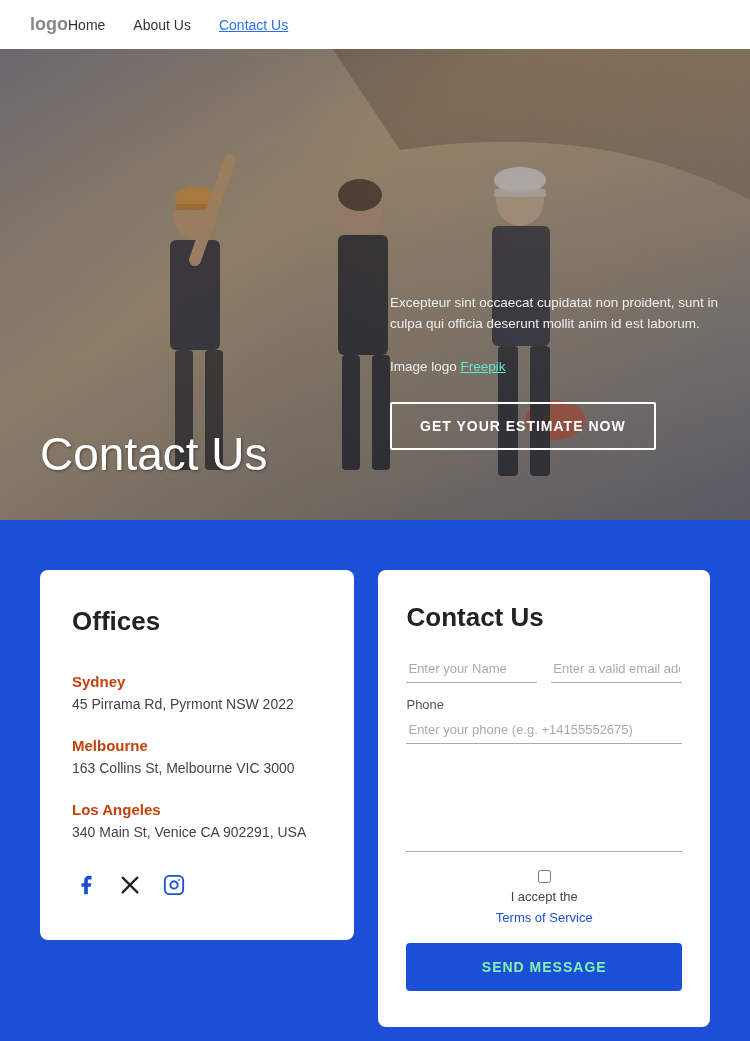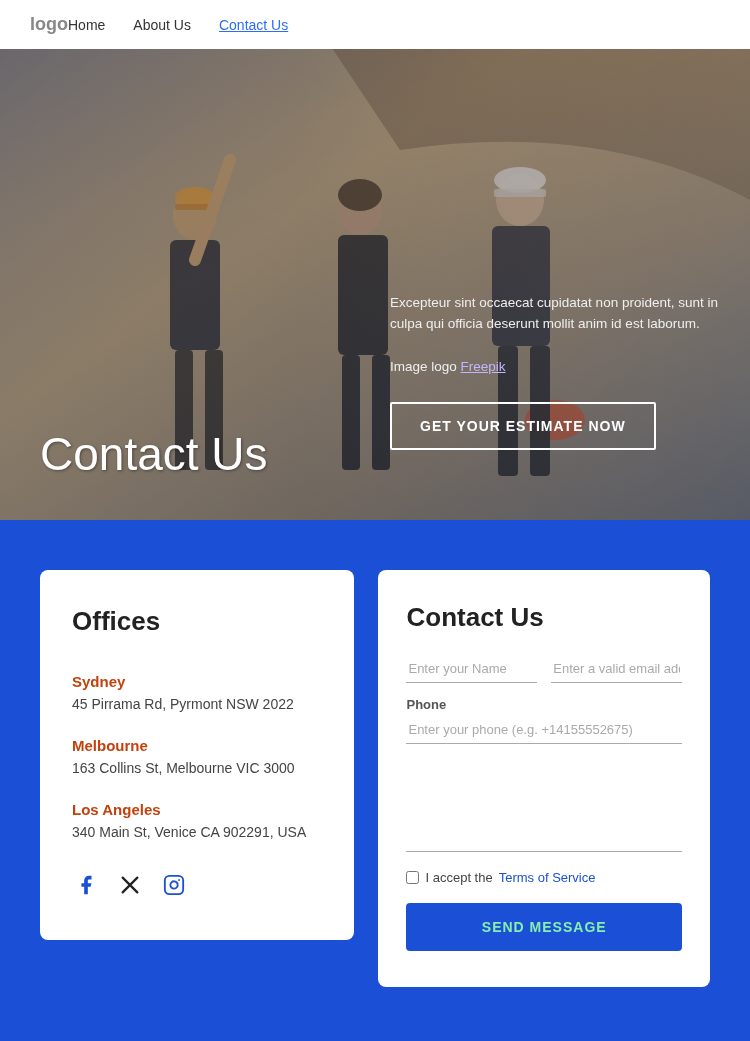--- a/index.html
+++ b/index.html
@@ -71,21 +71,21 @@
       padding-left: 20px;
       padding-bottom: 30px;
     }
     .hero-desc {
       font-size: 13.5px;
       color: #eee;
       line-height: 1.6;
       margin-bottom: 24px;
     }
     .hero-desc a {
-      color: #c4b5fd;
+      color: #5eead4;
       text-decoration: underline;
     }
     .hero-btn {
       display: inline-block;
       border: 2px solid #fff;
       color: #fff;
       padding: 14px 28px;
       font-size: 14px;
       font-weight: bold;
       letter-spacing: 1px;
@@ -189,21 +189,20 @@
     .form-group input::placeholder,
     .form-group textarea::placeholder {
       color: #aaa;
       font-size: 13px;
     }
     .phone-label {
       font-size: 13px;
       color: #555;
       margin-bottom: 4px;
       display: block;
-      font-weight: bold;
     }
     .phone-input {
       border: none;
       border-bottom: 1.5px solid #aaa;
       outline: none;
       font-size: 13px;
       color: #333;
       padding: 6px 2px;
       background: transparent;
       width: 100%;
@@ -226,20 +225,21 @@
       height: 80px;
     }
     .message-group textarea::placeholder { color: #aaa; }
     .terms-row {
       display: flex;
       align-items: center;
       gap: 6px;
       margin-bottom: 18px;
       font-size: 13px;
       color: #444;
+      flex-direction: column;
     }
     .terms-row a { color: #1a4fd6; text-decoration: none; }
     .send-btn {
       width: 100%;
       background: #1a4fd6;
       color: #86efac;
       border: none;
       padding: 16px;
       font-size: 14px;
       font-weight: bold;

